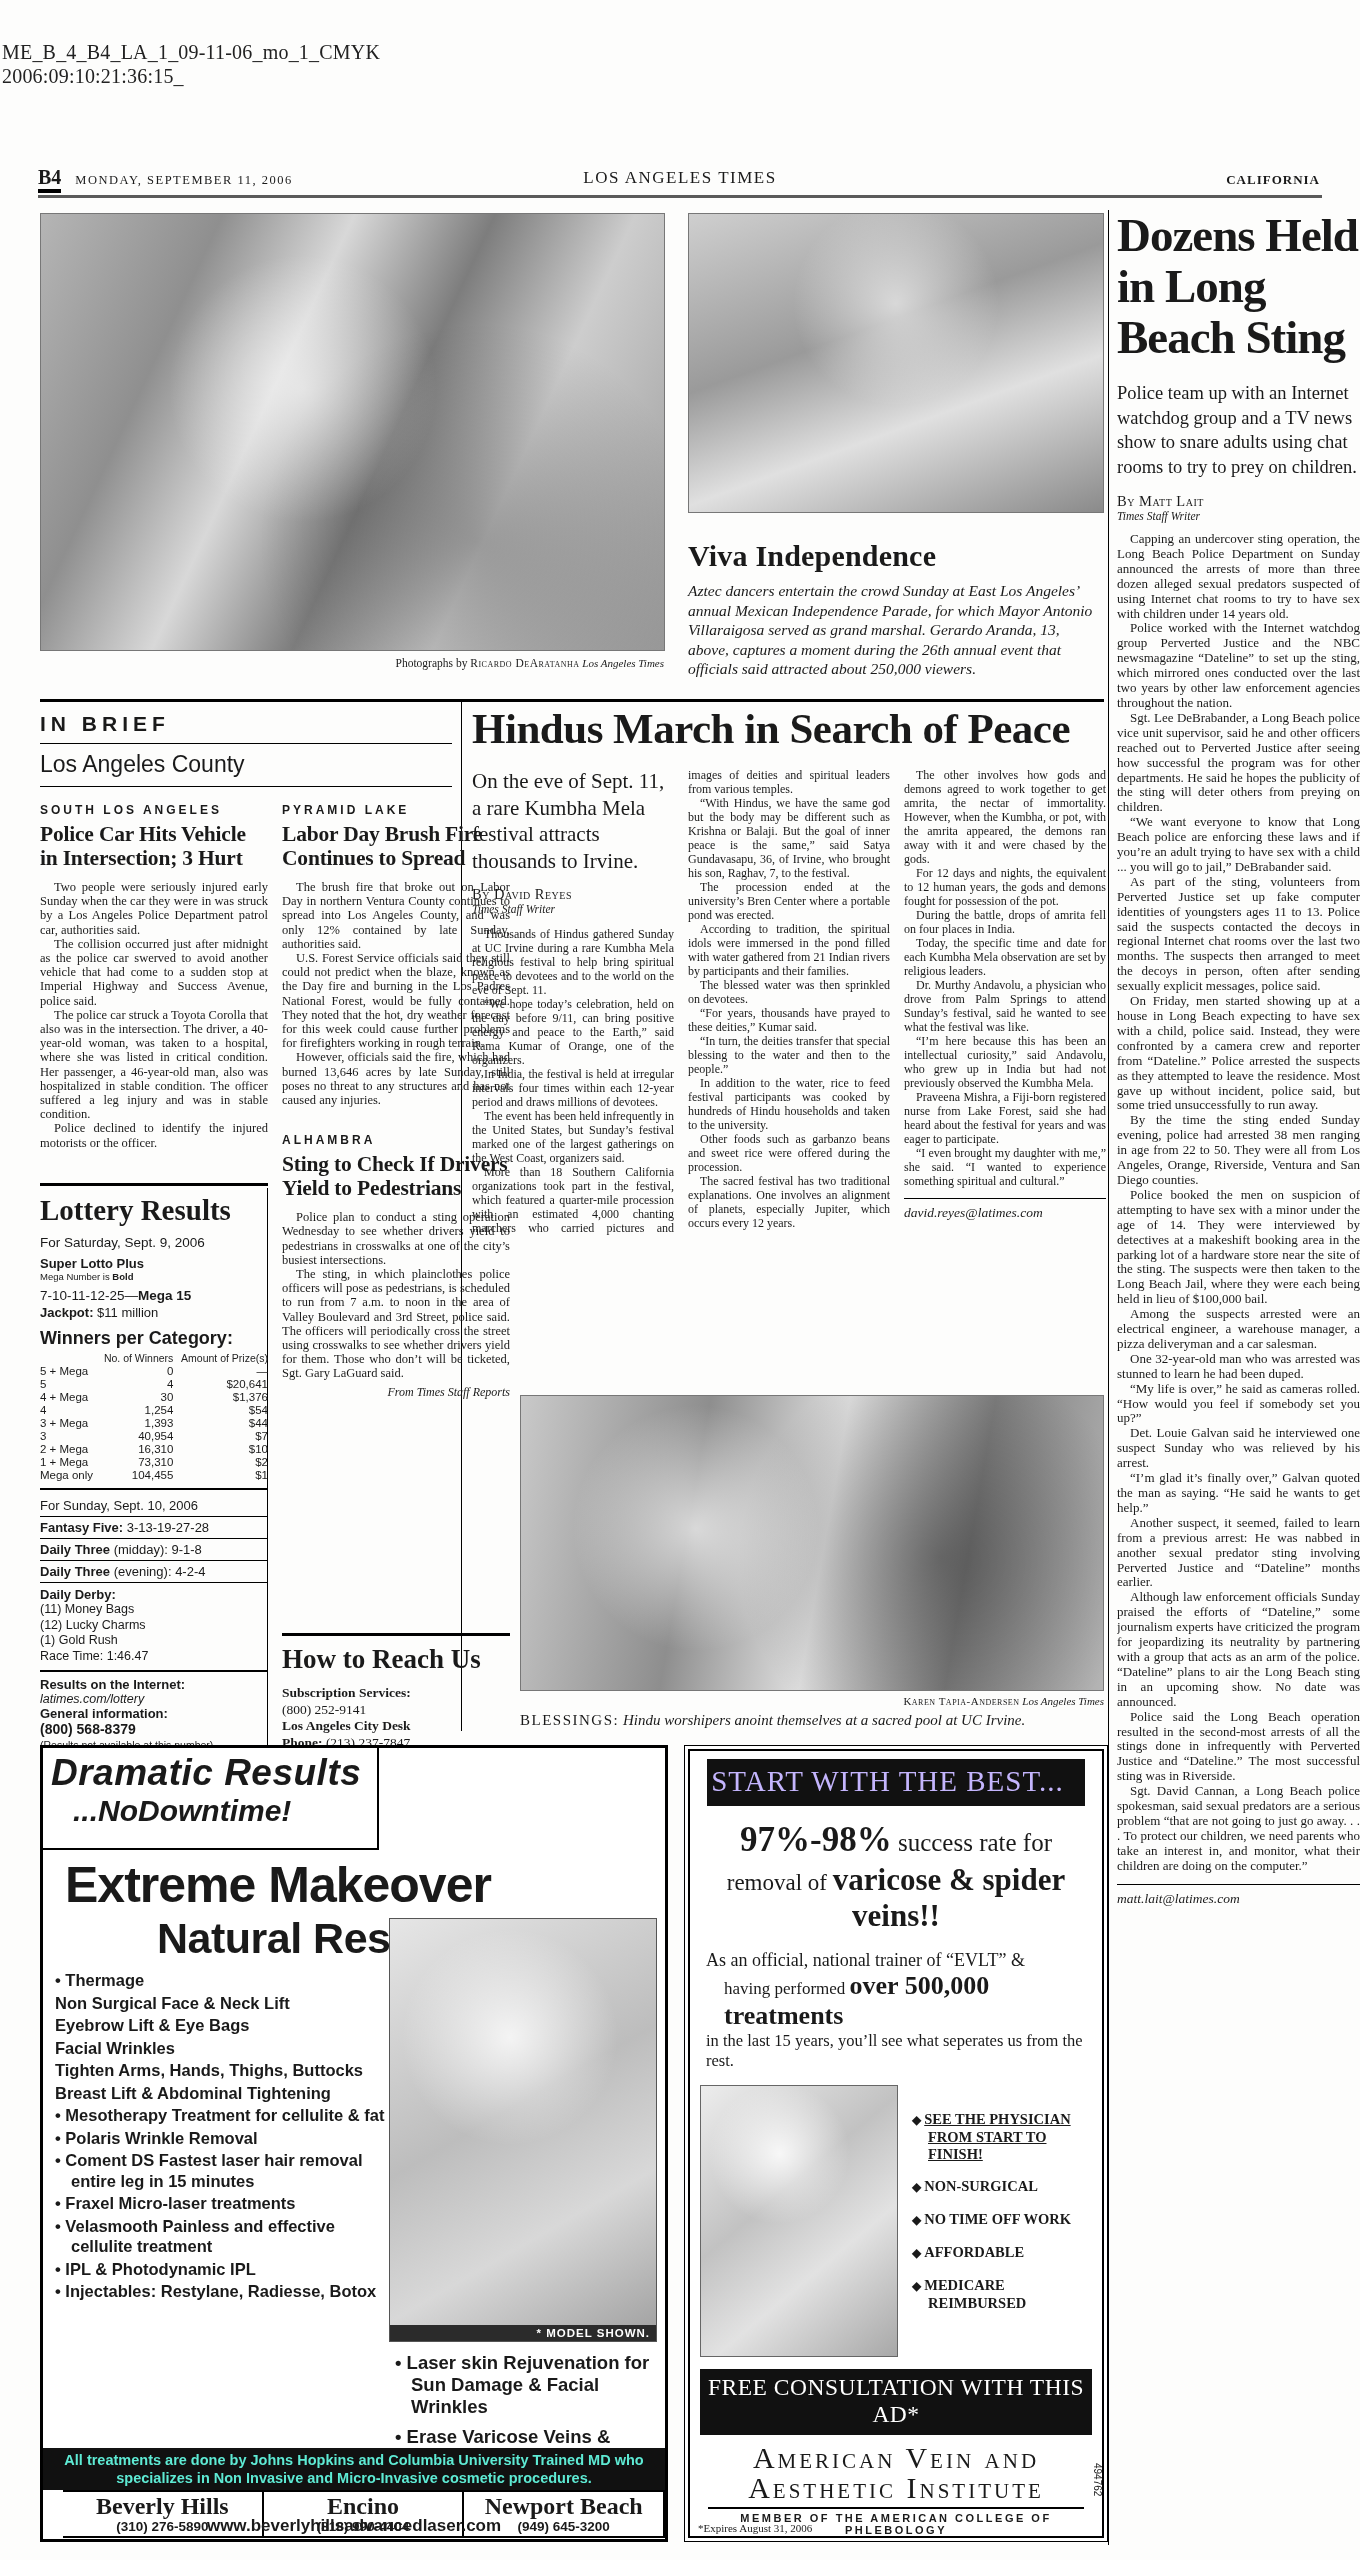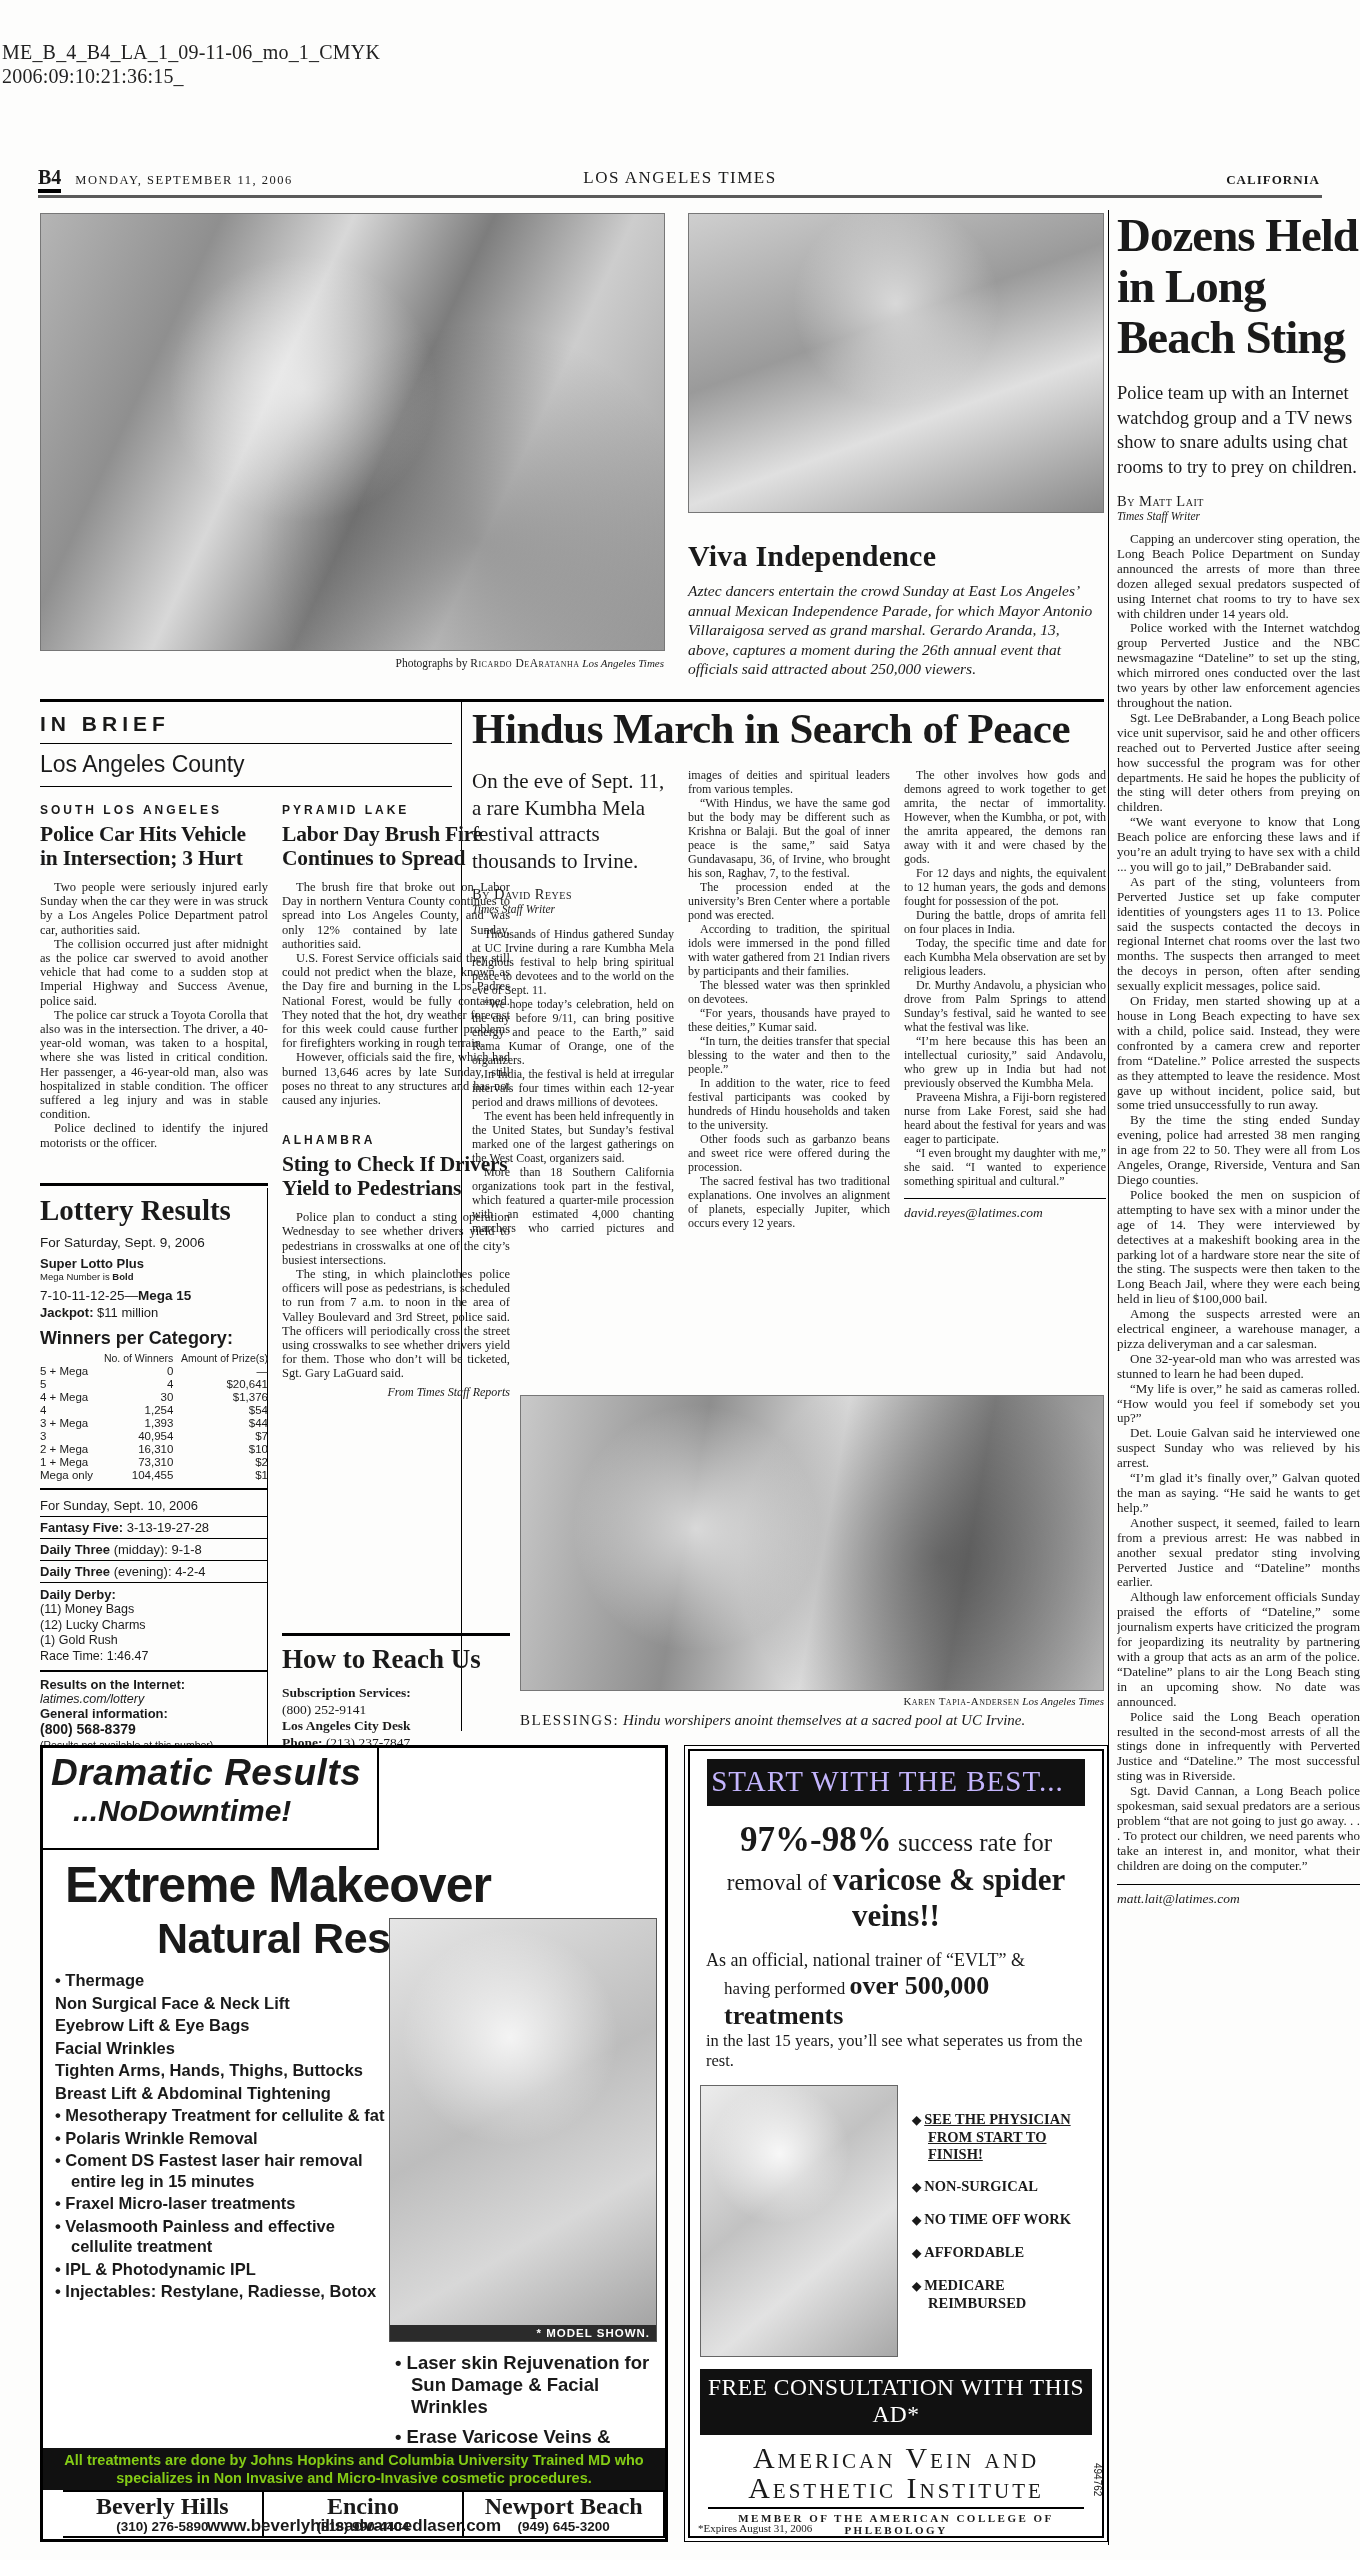--- a/index.html
+++ b/index.html
@@ -116,21 +116,21 @@
   .adL-big1 { font-size:50px; font-weight:bold; letter-spacing:-1px; }
   .adL-big2 { font-size:43px; font-weight:bold; margin-left:92px; letter-spacing:-0.5px; }
   .adL-photo { position:absolute; right:8px; top:170px; width:268px; height:424px; border:1px solid #555;
     background: radial-gradient(circle at 45% 28%, rgba(255,255,255,.8), rgba(0,0,0,0) 32%),
                 linear-gradient(150deg,#e6e6e6,#bdbdbd 45%,#d8d8d8 70%,#9f9f9f); }
   .model-strip { position:absolute; left:0; right:0; bottom:0; background:#2b2b2b; color:#fff; font-size:11.5px; font-weight:bold; text-align:right; padding:2px 6px; letter-spacing:1px; }
   .adL-bullets { position:absolute; left:12px; top:222px; width:336px; }
   .adL-bullets .bl { font-size:16.5px; font-weight:bold; line-height:20.5px; padding-left:16px; text-indent:-16px; margin-bottom:2px; }
   .adL-rb { position:absolute; left:352px; top:604px; width:268px; }
   .adL-rb .bl { font-size:18.5px; font-weight:bold; line-height:22px; padding-left:16px; text-indent:-16px; margin-bottom:8px; }
-  .adL-banner { position:absolute; left:0; right:0; top:700px; background:#111; color:#84cc16; text-align:center; font-size:14.5px; font-weight:bold; line-height:18px; padding:3px 6px; }
+  .adL-banner { position:absolute; left:0; right:0; top:700px; background:#111; color:#5eead4; text-align:center; font-size:14.5px; font-weight:bold; line-height:18px; padding:3px 6px; }
   .adL-offices { position:absolute; left:0; right:0; top:742px; display:flex;padding-left:20px; }
   .office { flex:1; border:2px solid #000; border-left-width:0; text-align:center; padding:1px 0 2px 0; }
   .office:first-child { border-left-width:0; }
   .office-city { font-family:"Liberation Serif",serif; font-weight:bold; font-size:24px; line-height:26px; }
   .office-phone { font-size:13.5px; font-weight:bold; }
   .adL-site { position:absolute; left:0; right:0; bottom:0; text-align:center; font-weight:bold; font-size:17px; padding:2px 0 3px 0; }
   
   .adR { position:absolute; left:684px; top:1745px; width:424px; height:797px; border:1.5px solid #000; padding:3px; background:#fff; }
   .adR-inner { border:2.5px solid #000; height:100%; position:relative; padding:8px 10px 4px 10px; overflow:hidden; text-align:center; }
   .adR-banner { background:#111; color:#c4b5fd; font-size:29px; letter-spacing:1px; padding:6px 17px 8px 0; margin:0 7px; }
@@ -145,21 +145,21 @@
   .adR-mid { display:flex; margin-top:14px; text-align:left; }
   .adR-photo { width:198px; height:272px; border:1px solid #666; flex:none;
     background: radial-gradient(circle at 40% 25%, rgba(255,255,255,.85), rgba(0,0,0,0) 30%),
                 linear-gradient(140deg,#ededed,#c2c2c2 40%,#e2e2e2 65%,#a8a8a8); }
   .adR-bullets { flex:1; padding-left:14px; padding-top:26px; }
   .adR-bullets .vb { font-size:14.5px; font-weight:bold; line-height:17px; margin-bottom:15px; padding-left:16px; text-indent:-16px; }
   .vb-first { text-decoration:underline; }
   .diam { font-size:12px; }
   .adR-free { background:#111; color:#fff; font-size:23.5px; letter-spacing:0.5px; padding:5px 0 7px 0; margin-top:12px; }
   .adR-brand { margin-top:8px; font-variant:small-caps; font-size:30px; line-height:30px; letter-spacing:3px; }
-  .adR-member { margin:4px 8px 0 8px; border-top:2px solid #000; font-family:Liberation Serif, serif; font-weight:bold; font-size:11px; letter-spacing:2.5px; padding-top:3px; }
+  .adR-member { margin:4px 8px 0 8px; border-top:2px solid #000; font-family:Liberation Sans, sans-serif; font-weight:bold; font-size:11px; letter-spacing:2.5px; padding-top:3px; }
   .adR-exp { position:absolute; left:8px; bottom:2px; font-size:11px; }
   .adR-id { position:absolute; right:-1px; bottom:40px; writing-mode:vertical-rl; font-size:10px; font-family:"Liberation Sans",sans-serif; }
 </style>
 </head>
 <body>
 
 <div class="page">
 
   <div class="slug">
     <div>ME_B_4_B4_LA_1_09-11-06_mo_1_CMYK</div>

